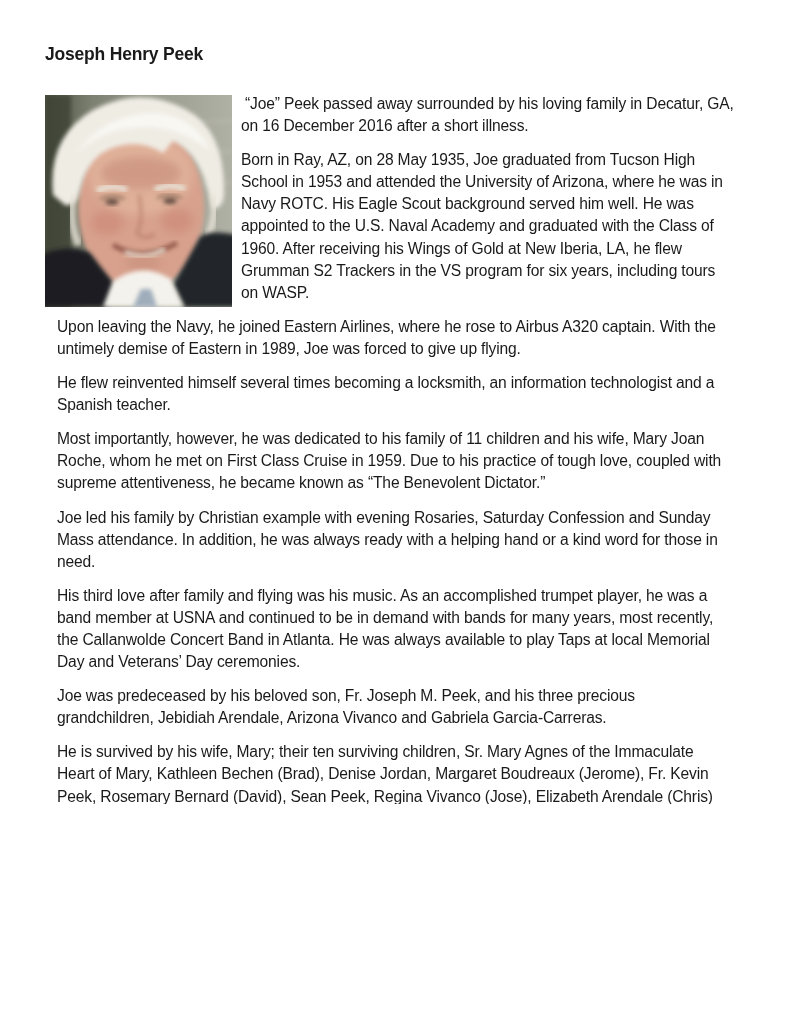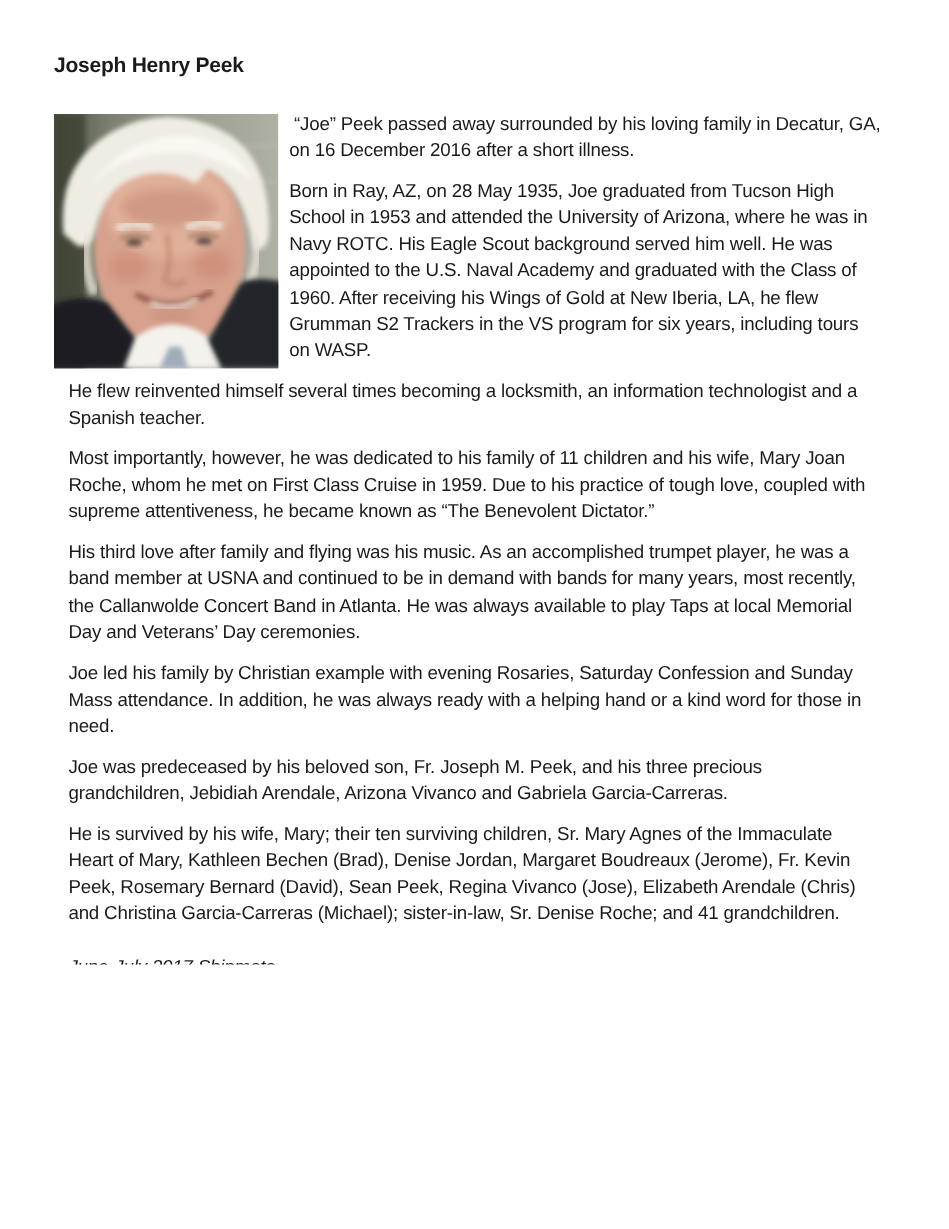--- a/index.html
+++ b/index.html
@@ -107,23 +107,24 @@
 
         <path d="M -5 212 L -5 160 Q 25 148 45 158 L 70 190 L 62 212 Z" fill="#1c1e24" filter="url(#soft)"></path>
         <path d="M 192 212 L 192 140 Q 165 134 155 142 L 128 190 L 140 212 Z" fill="#23252c" filter="url(#soft)"></path>
         <path d="M 58 212 L 68 186 Q 97 166 126 184 L 138 212 Z" fill="#f4f2ec" filter="url(#soft)"></path>
         <path d="M 88 212 L 96 194 L 106 194 L 112 212 Z" fill="#9fadbb" filter="url(#soft)"></path>
       </svg>
     </div>
 
     <p class="p-first">“Joe” Peek passed away surrounded by his loving family in Decatur, GA, on 16 December 2016 after a short illness.</p>
     <p>Born in Ray, AZ, on 28 May 1935, Joe graduated from Tucson High School in 1953 and attended the University of Arizona, where he was in Navy ROTC. His Eagle Scout background served him well. He was appointed to the U.S. Naval Academy and graduated with the Class of 1960. After receiving his Wings of Gold at New Iberia, LA, he flew Grumman S2 Trackers in the VS program for six years, including tours on WASP.</p>
+    <p>Upon leaving the Navy, he joined Eastern Airlines, where he rose to Airbus A320 captain. With the untimely demise of Eastern in 1989, Joe was forced to give up flying.</p>
     <p>He flew reinvented himself several times becoming a locksmith, an information technologist and a Spanish teacher.</p>
     <p>Most importantly, however, he was dedicated to his family of 11 children and his wife, Mary Joan Roche, whom he met on First Class Cruise in 1959. Due to his practice of tough love, coupled with supreme attentiveness, he became known as “The Benevolent Dictator.”</p>
+    <p>Joe led his family by Christian example with evening Rosaries, Saturday Confession and Sunday Mass attendance. In addition, he was always ready with a helping hand or a kind word for those in need.</p>
     <p>His third love after family and flying was his music. As an accomplished trumpet player, he was a band member at USNA and continued to be in demand with bands for many years, most recently, the Callanwolde Concert Band in Atlanta. He was always available to play Taps at local Memorial Day and Veterans’ Day ceremonies.</p>
-    <p>Joe led his family by Christian example with evening Rosaries, Saturday Confession and Sunday Mass attendance. In addition, he was always ready with a helping hand or a kind word for those in need.</p>
     <p>Joe was predeceased by his beloved son, Fr. Joseph M. Peek, and his three precious grandchildren, Jebidiah Arendale, Arizona Vivanco and Gabriela Garcia-Carreras.</p>
     <p>He is survived by his wife, Mary; their ten surviving children, Sr. Mary Agnes of the Immaculate Heart of Mary, Kathleen Bechen (Brad), Denise Jordan, Margaret Boudreaux (Jerome), Fr. Kevin Peek, Rosemary Bernard (David), Sean Peek, Regina Vivanco (Jose), Elizabeth Arendale (Chris) and Christina Garcia-Carreras (Michael); sister-in-law, Sr. Denise Roche; and 41 grandchildren.</p>
 
     <p class="footer">June-July 2017 Shipmate</p>
   </div>
 
 </div>
 
 </body></html>

